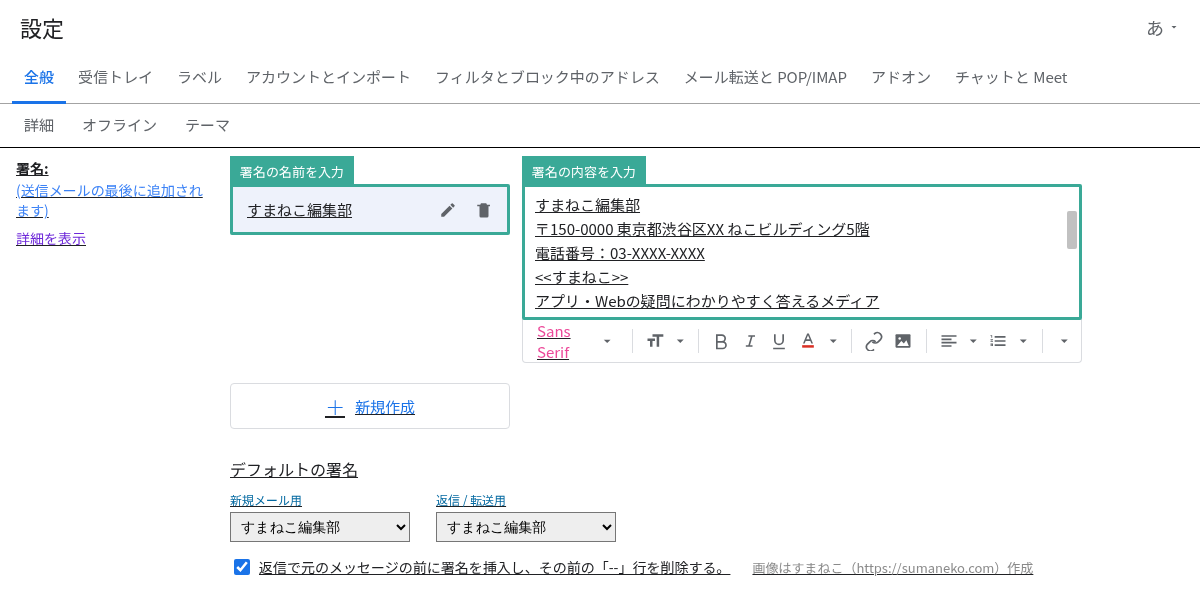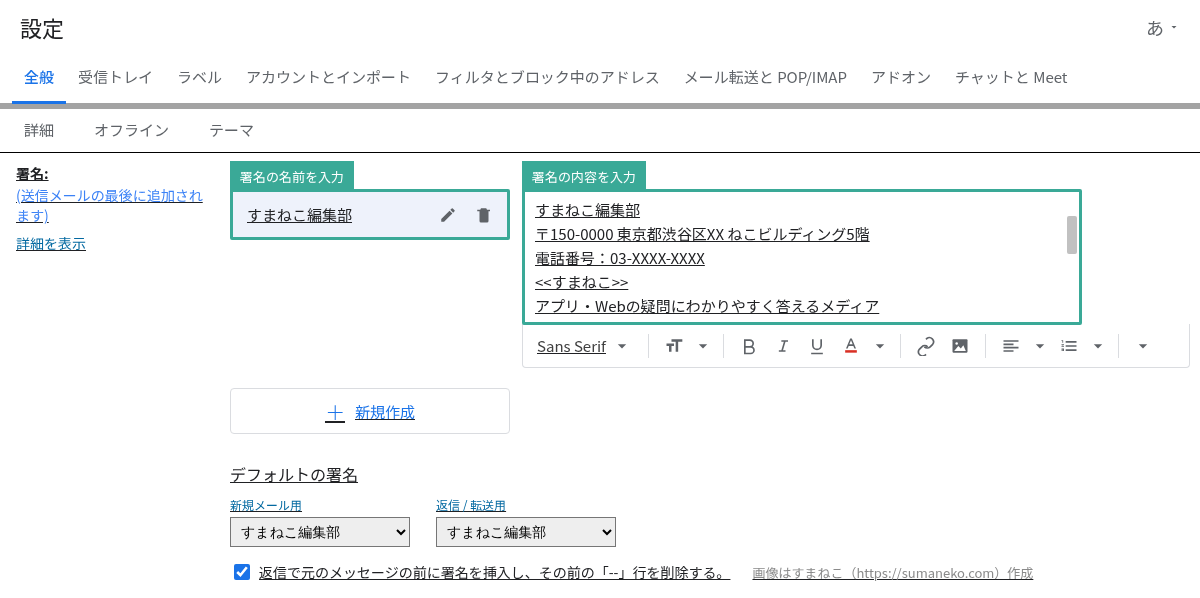--- a/index.html
+++ b/index.html
@@ -33,38 +33,38 @@
     align-items: center;
     gap: 4px;
     font-size: 18px;
     color: #5f6368;
     cursor: pointer;
   }
   .tabs {
     display: flex;
     gap: 0;
     padding: 0 12px;
-    border-bottom: 6px solid #a3a3a3;
+    border-bottom: 1px solid #a3a3a3;
     font-size: 15px;
   }
   .tab {
     padding: 12px 12px 14px 12px;
     color: #5f6368;
     cursor: pointer;
     border-bottom: 3px solid transparent;
     margin-bottom: -1px;
   }
   .tab.active {
     color: #1a73e8;
     border-bottom-color: #1a73e8;
     font-weight: 500;
   }
   .subtabs {
     display: flex;
-    gap: 16px;
+    gap: 4px;
     padding: 0 12px;
     font-size: 15px;
     align-items: flex-end;
   }
   .subtab {
     padding: 10px 12px;
     color: #5f6368;
     cursor: pointer;
   }
   .content {
@@ -73,21 +73,21 @@
     margin-top: 2px;
     text-decoration: underline;
   }
   .leftcol {
     width: 230px;
     padding: 10px 16px;
     font-size: 14px;
   }
   .leftcol .sig-label { font-weight: 700; margin-bottom: 2px; display:block;}
   .leftcol .sig-sub { color: #3b82f6; display:block; margin-bottom:8px;}
-  .leftcol .show-more { color:#0369a1; cursor:pointer;}
+  .leftcol .show-more { color:#6d28d9; cursor:pointer;}
   .rightcol {
     flex: 1;
     padding: 10px 10px 10px 0;
     position: relative;
   }
   .row1 {
     display: flex;
     gap: 12px;
     align-items: flex-start;
     position: relative;
@@ -128,31 +128,31 @@
     font-size: 15px;
     line-height: 1.6;
     padding: 6px 10px;
     background:#fff;
     position: relative;
   }
   .sigeditor .scroll-thumb {
     position:absolute; right:2px; top:24px; width:10px; height:38px; background:#c1c1c1; border-radius:2px;
   }
   .toolbar {
-    width: 668px;
+    width: 560px;
     margin-left: 292px;
     border: 1px solid #dadce0;
     border-top: none;
     border-radius: 0 0 4px 4px;
     height: 44px;
     display:flex;
     align-items:center;
     padding: 0 8px;
     gap: 4px;
-    color:#404040;
+    color:#ec4899;
     margin-top:-1px;
   }
   .toolbar .font-sel { display:flex; align-items:center; gap:6px; font-size:15px; padding:0 6px; cursor:pointer;}
   .toolbar .sep { width:1px; height:24px; background:#dadce0; margin:0 6px;}
   .toolbar .tb-btn { width:30px; height:30px; display:flex; align-items:center; justify-content:center; cursor:pointer;}
   .toolbar svg { width:20px; height:20px; fill:#5f6368;}
   .newsig-btn {
     width: 280px;
     margin-top: 20px;
     border: 1px solid #dadce0;

